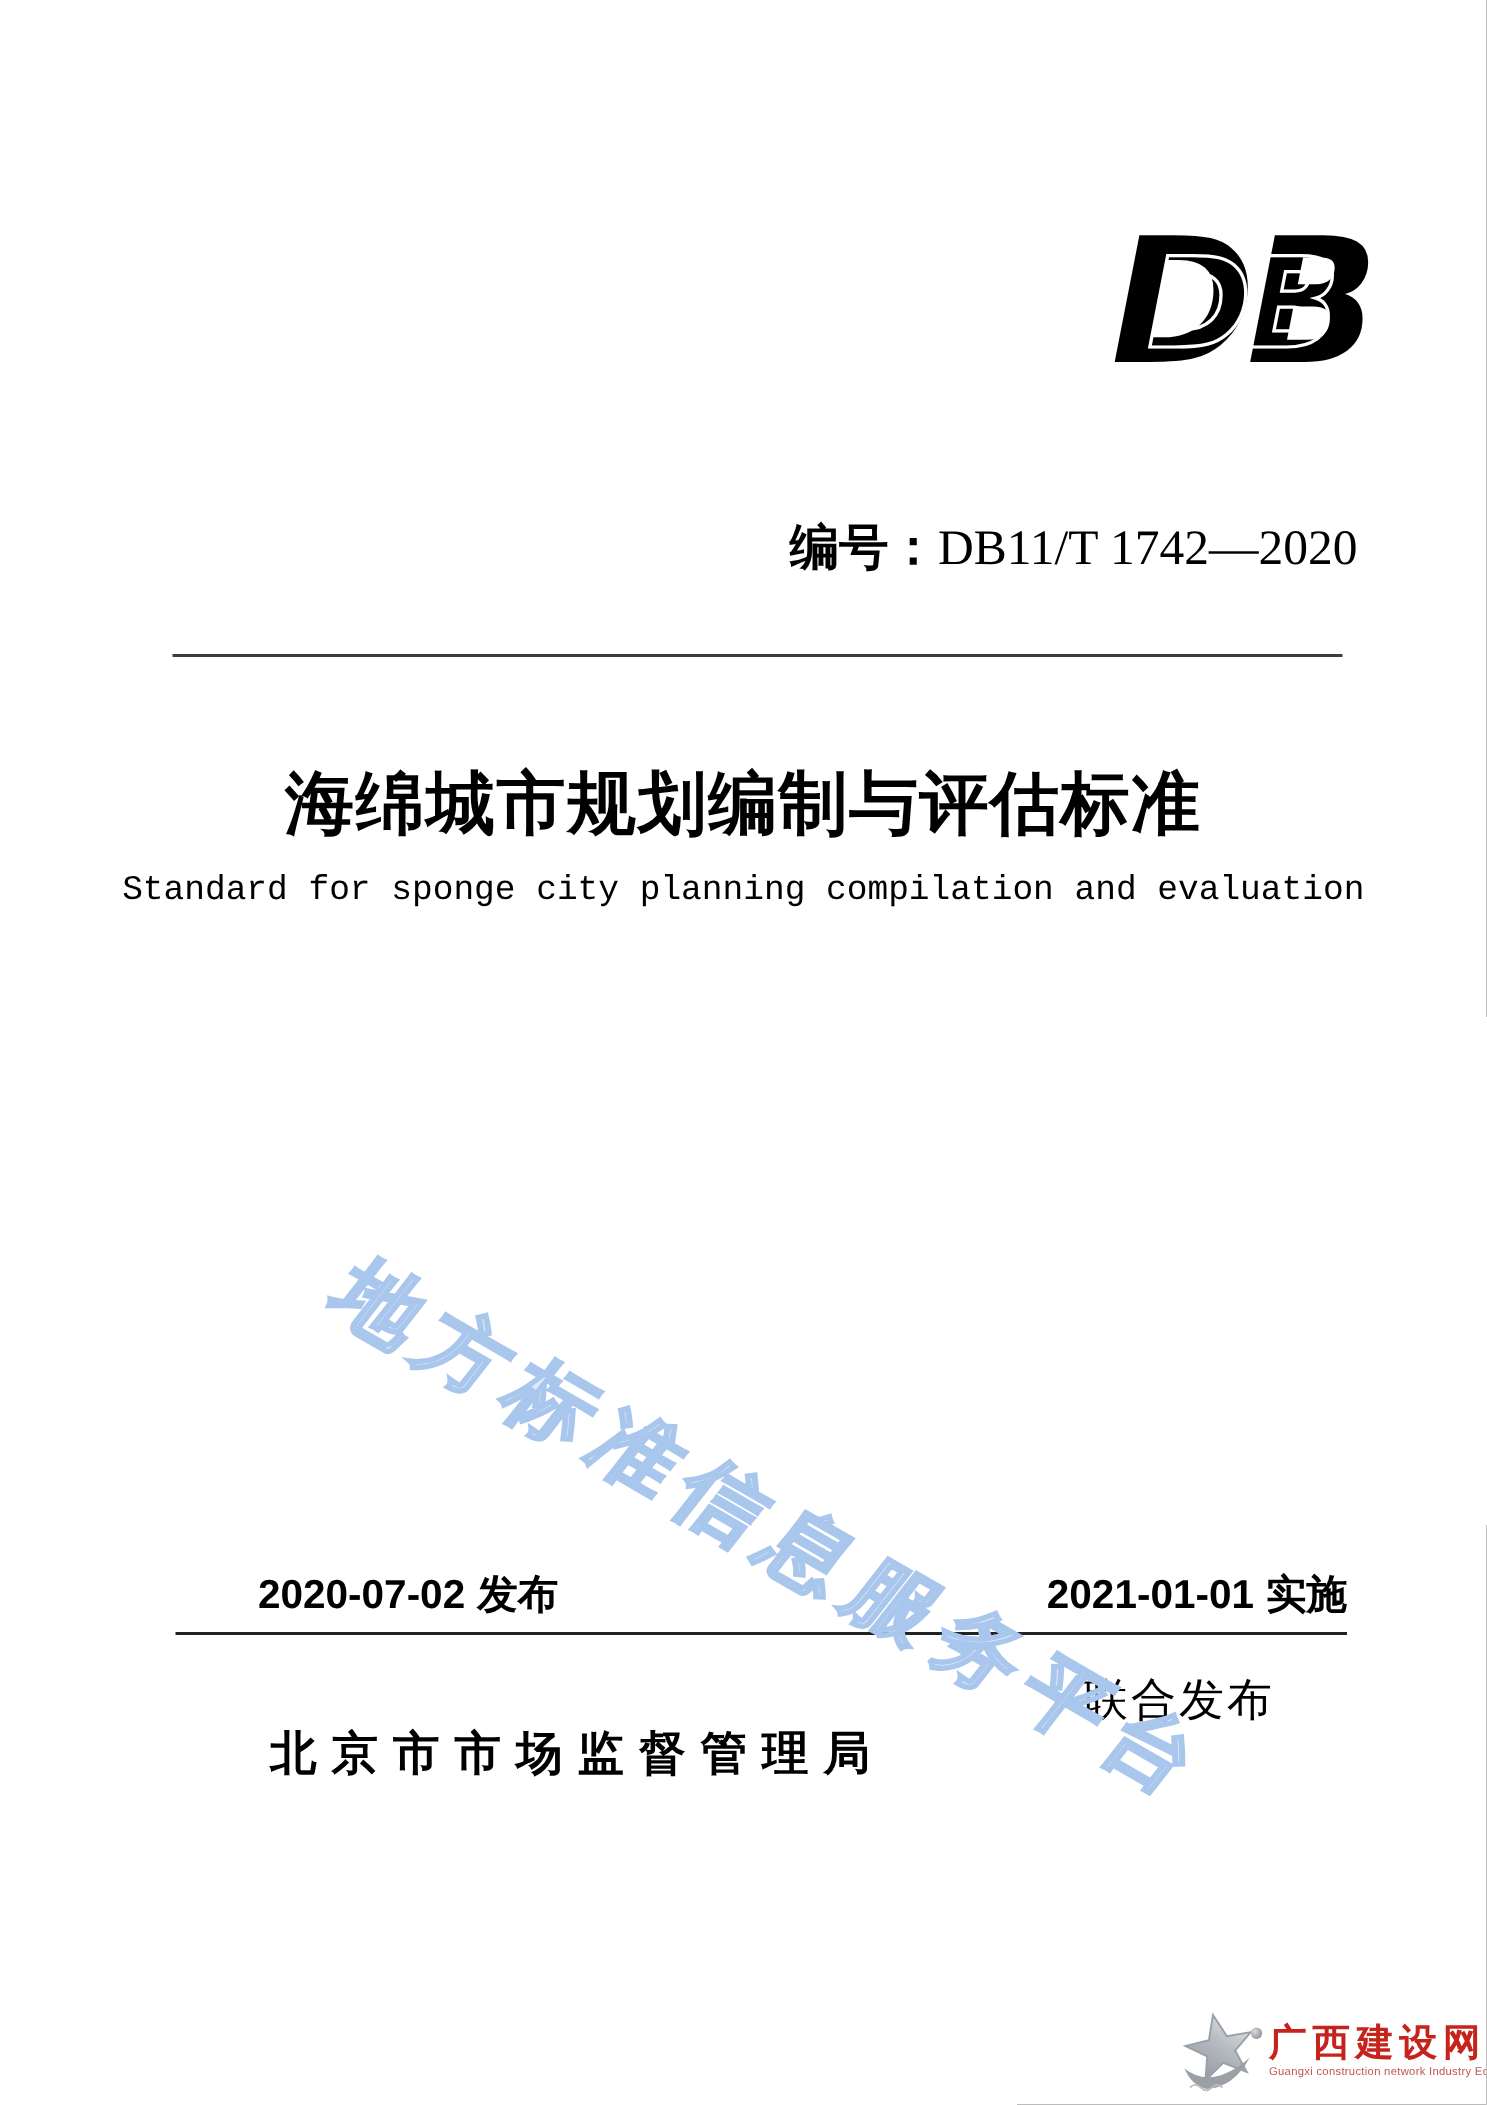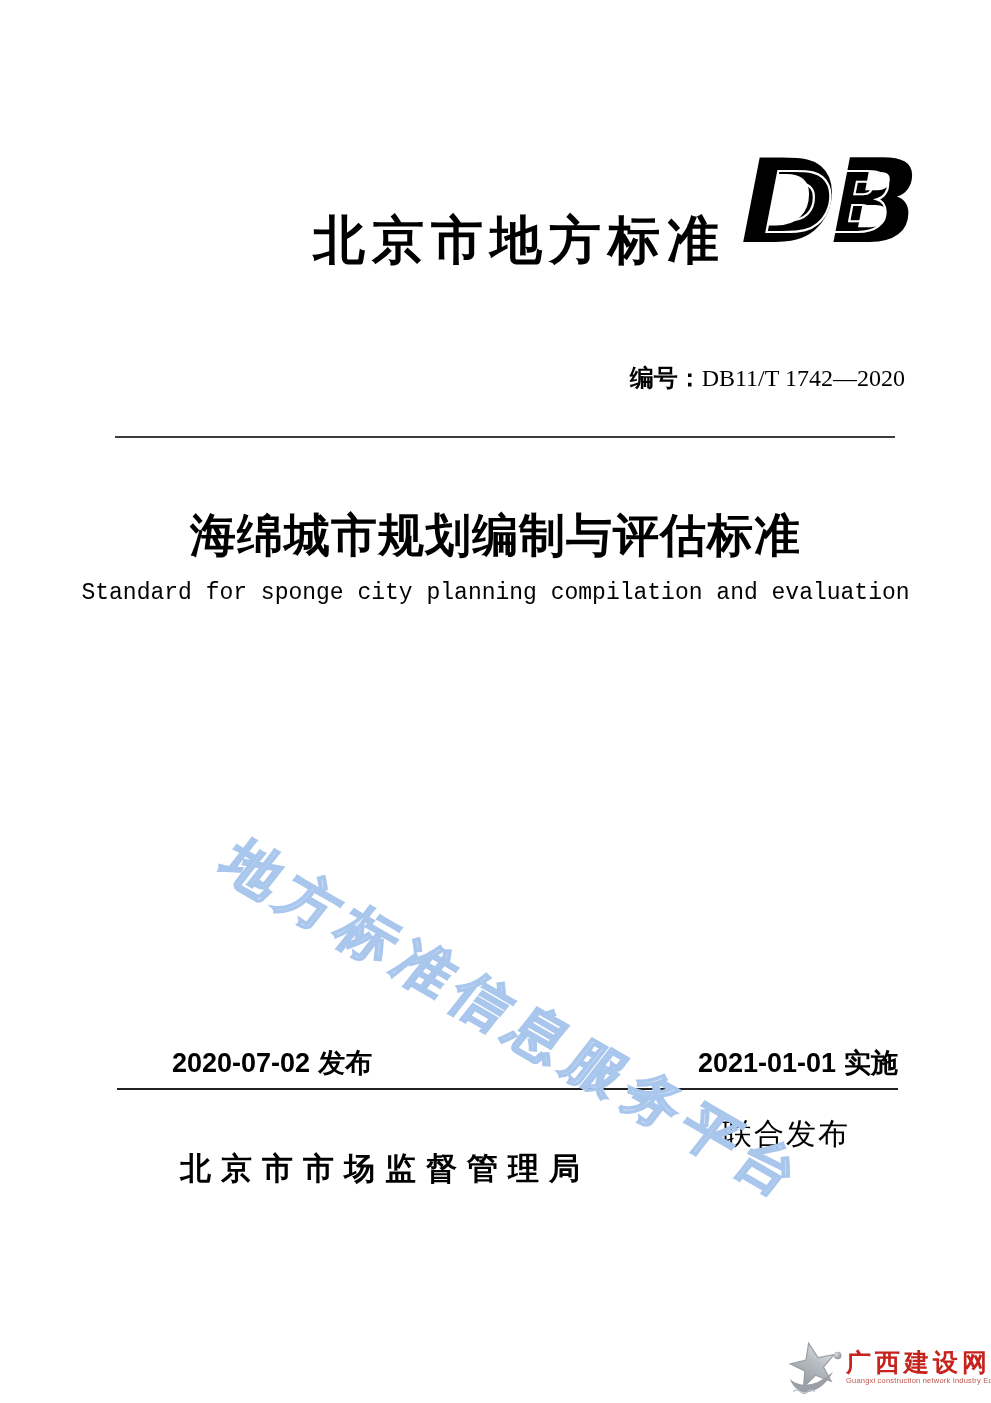--- a/index.html
+++ b/index.html
@@ -29,22 +29,22 @@
   }
   .db-logo .db-bevel{
     position:absolute;left:0;top:0;width:100%;height:100%;
     font-family:"DejaVu Sans",sans-serif;font-weight:900;
     font-size:116px;line-height:104px;letter-spacing:-6px;
     color:transparent;-webkit-text-stroke:3px #ffffff;
     text-align:center;
     transform:scale(0.72);transform-origin:50% 52%;
   }
   .code-line{
-    position:absolute;right:86px;top:361px;
-    font-size:24px;line-height:34px;white-space:nowrap;text-align:center;
+    position:absolute;right:86px;top:348px;
+    font-size:33px;line-height:34px;white-space:nowrap;text-align:center;
   }
   .code-line .code-label{font-weight:bold;}
   .code-line .code-value{font-family:"Liberation Serif",serif;}
   .rule-top{
     position:absolute;left:115px;top:436px;width:780px;height:2px;
     background:#3d3d3d;
   }
   
   .main-title{
     position:absolute;left:0;top:508px;width:100%;
@@ -109,21 +109,20 @@
   .badge-tagline{
     font-size:7.5px;line-height:10px;white-space:nowrap;
     letter-spacing:0.2px;
   }
 </style>
 </head>
 <body>
 
 <div class="page">
 
-  <div class="standard-type">北京市地方标准</div>
 
   <div class="db-logo">
     <div class="db-black">DB</div>
     <div class="db-bevel">DB</div>
   </div>
 
   <div class="code-line">
     <span class="code-label">编号：</span><span class="code-value">DB11/T 1742—2020</span>
   </div>
 

